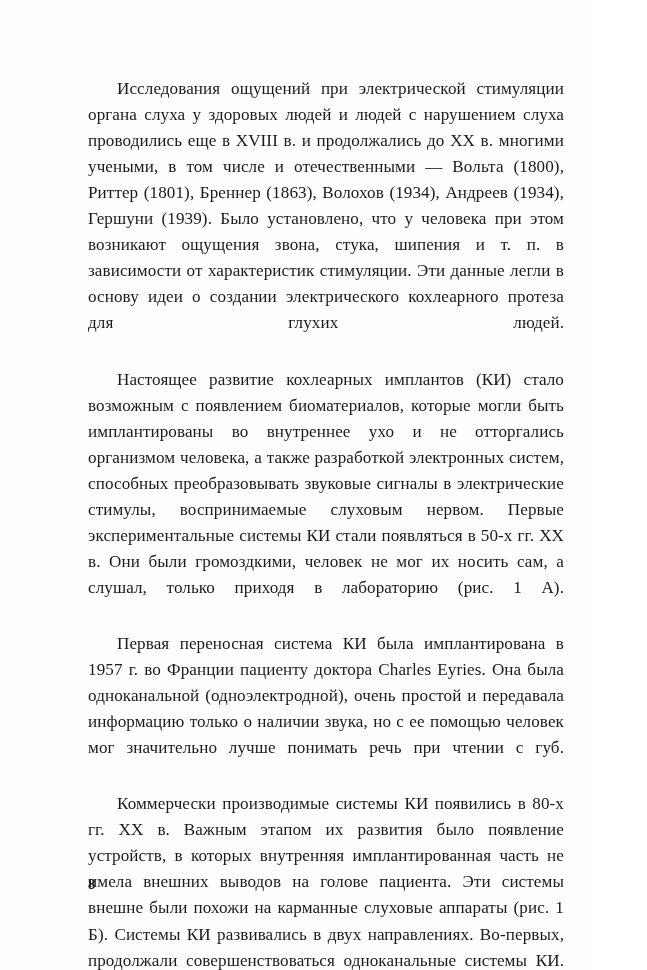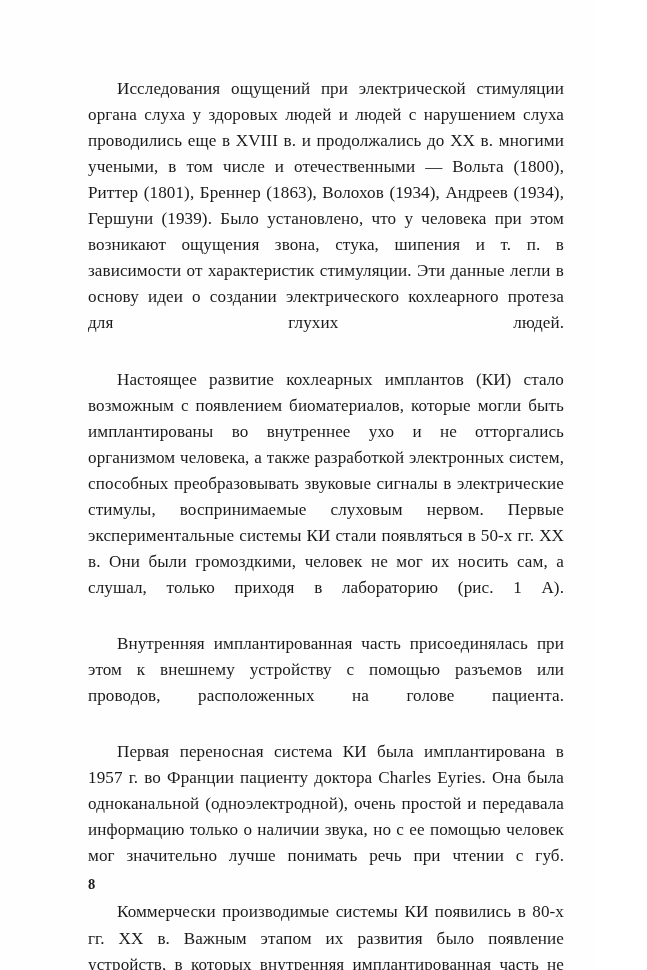--- a/index.html
+++ b/index.html
@@ -69,20 +69,19 @@
   }
 </style>
 </head>
 <body>
 
 <div class="page">
 
   <div class="text-block">
     <p class="para">Исследования ощущений при электрической стимуляции органа слуха у здоровых людей и людей с нарушением слуха проводились еще в XVIII в. и продолжались до XX в. многими учеными, в том числе и отечественными — Вольта (1800), Риттер (1801), Бреннер (1863), Волохов (1934), Андреев (1934), Гершуни (1939). Было установлено, что у человека при этом возникают ощущения звона, стука, шипения и т. п. в зависимости от характеристик стимуляции. Эти данные легли в основу идеи о создании электрического кохлеарного протеза для глухих людей.</p>
     <p class="para">Настоящее развитие кохлеарных имплантов (КИ) стало возможным с появлением биоматериалов, которые могли быть имплантированы во внутреннее ухо и не отторгались организмом человека, а также разработкой электронных систем, способных преобразовывать звуковые сигналы в электрические стимулы, воспринимаемые слуховым нервом. Первые экспериментальные системы КИ стали появляться в 50-х гг. XX в. Они были громоздкими, человек не мог их носить сам, а слушал, только приходя в лабораторию (рис. 1 А).</p>
-    <p class="para">Внутренняя имплантированная часть присоединялась при этом к внешнему устройству с помощью разъемов или проводов, расположенных на голове пациента.</p>
     <p class="para">Первая переносная система КИ была имплантирована в 1957 г. во Франции пациенту доктора Charles Eyries. Она была одноканальной (одноэлектродной), очень простой и передавала информацию только о наличии звука, но с ее помощью человек мог значительно лучше понимать речь при чтении с губ.</p>
     <p class="para">Коммерчески производимые системы КИ появились в 80-х гг. XX в. Важным этапом их развития было появление устройств, в которых внутренняя имплантированная часть не имела внешних выводов на голове пациента. Эти системы внешне были похожи на карманные слуховые аппараты (рис. 1 Б). Системы КИ развивались в двух направлениях. Во-первых, продолжали совершенствоваться одноканальные системы КИ. Имплантации этих КИ проводились позднооглохшим людям с хорошими навыками чтения с губ. КИ значительно облегчал им понимание речи на основе слухо-зрительного вос-</p>
   </div>
 
   <div class="page-number">8</div>
 
 </div>
 
 </body></html>

